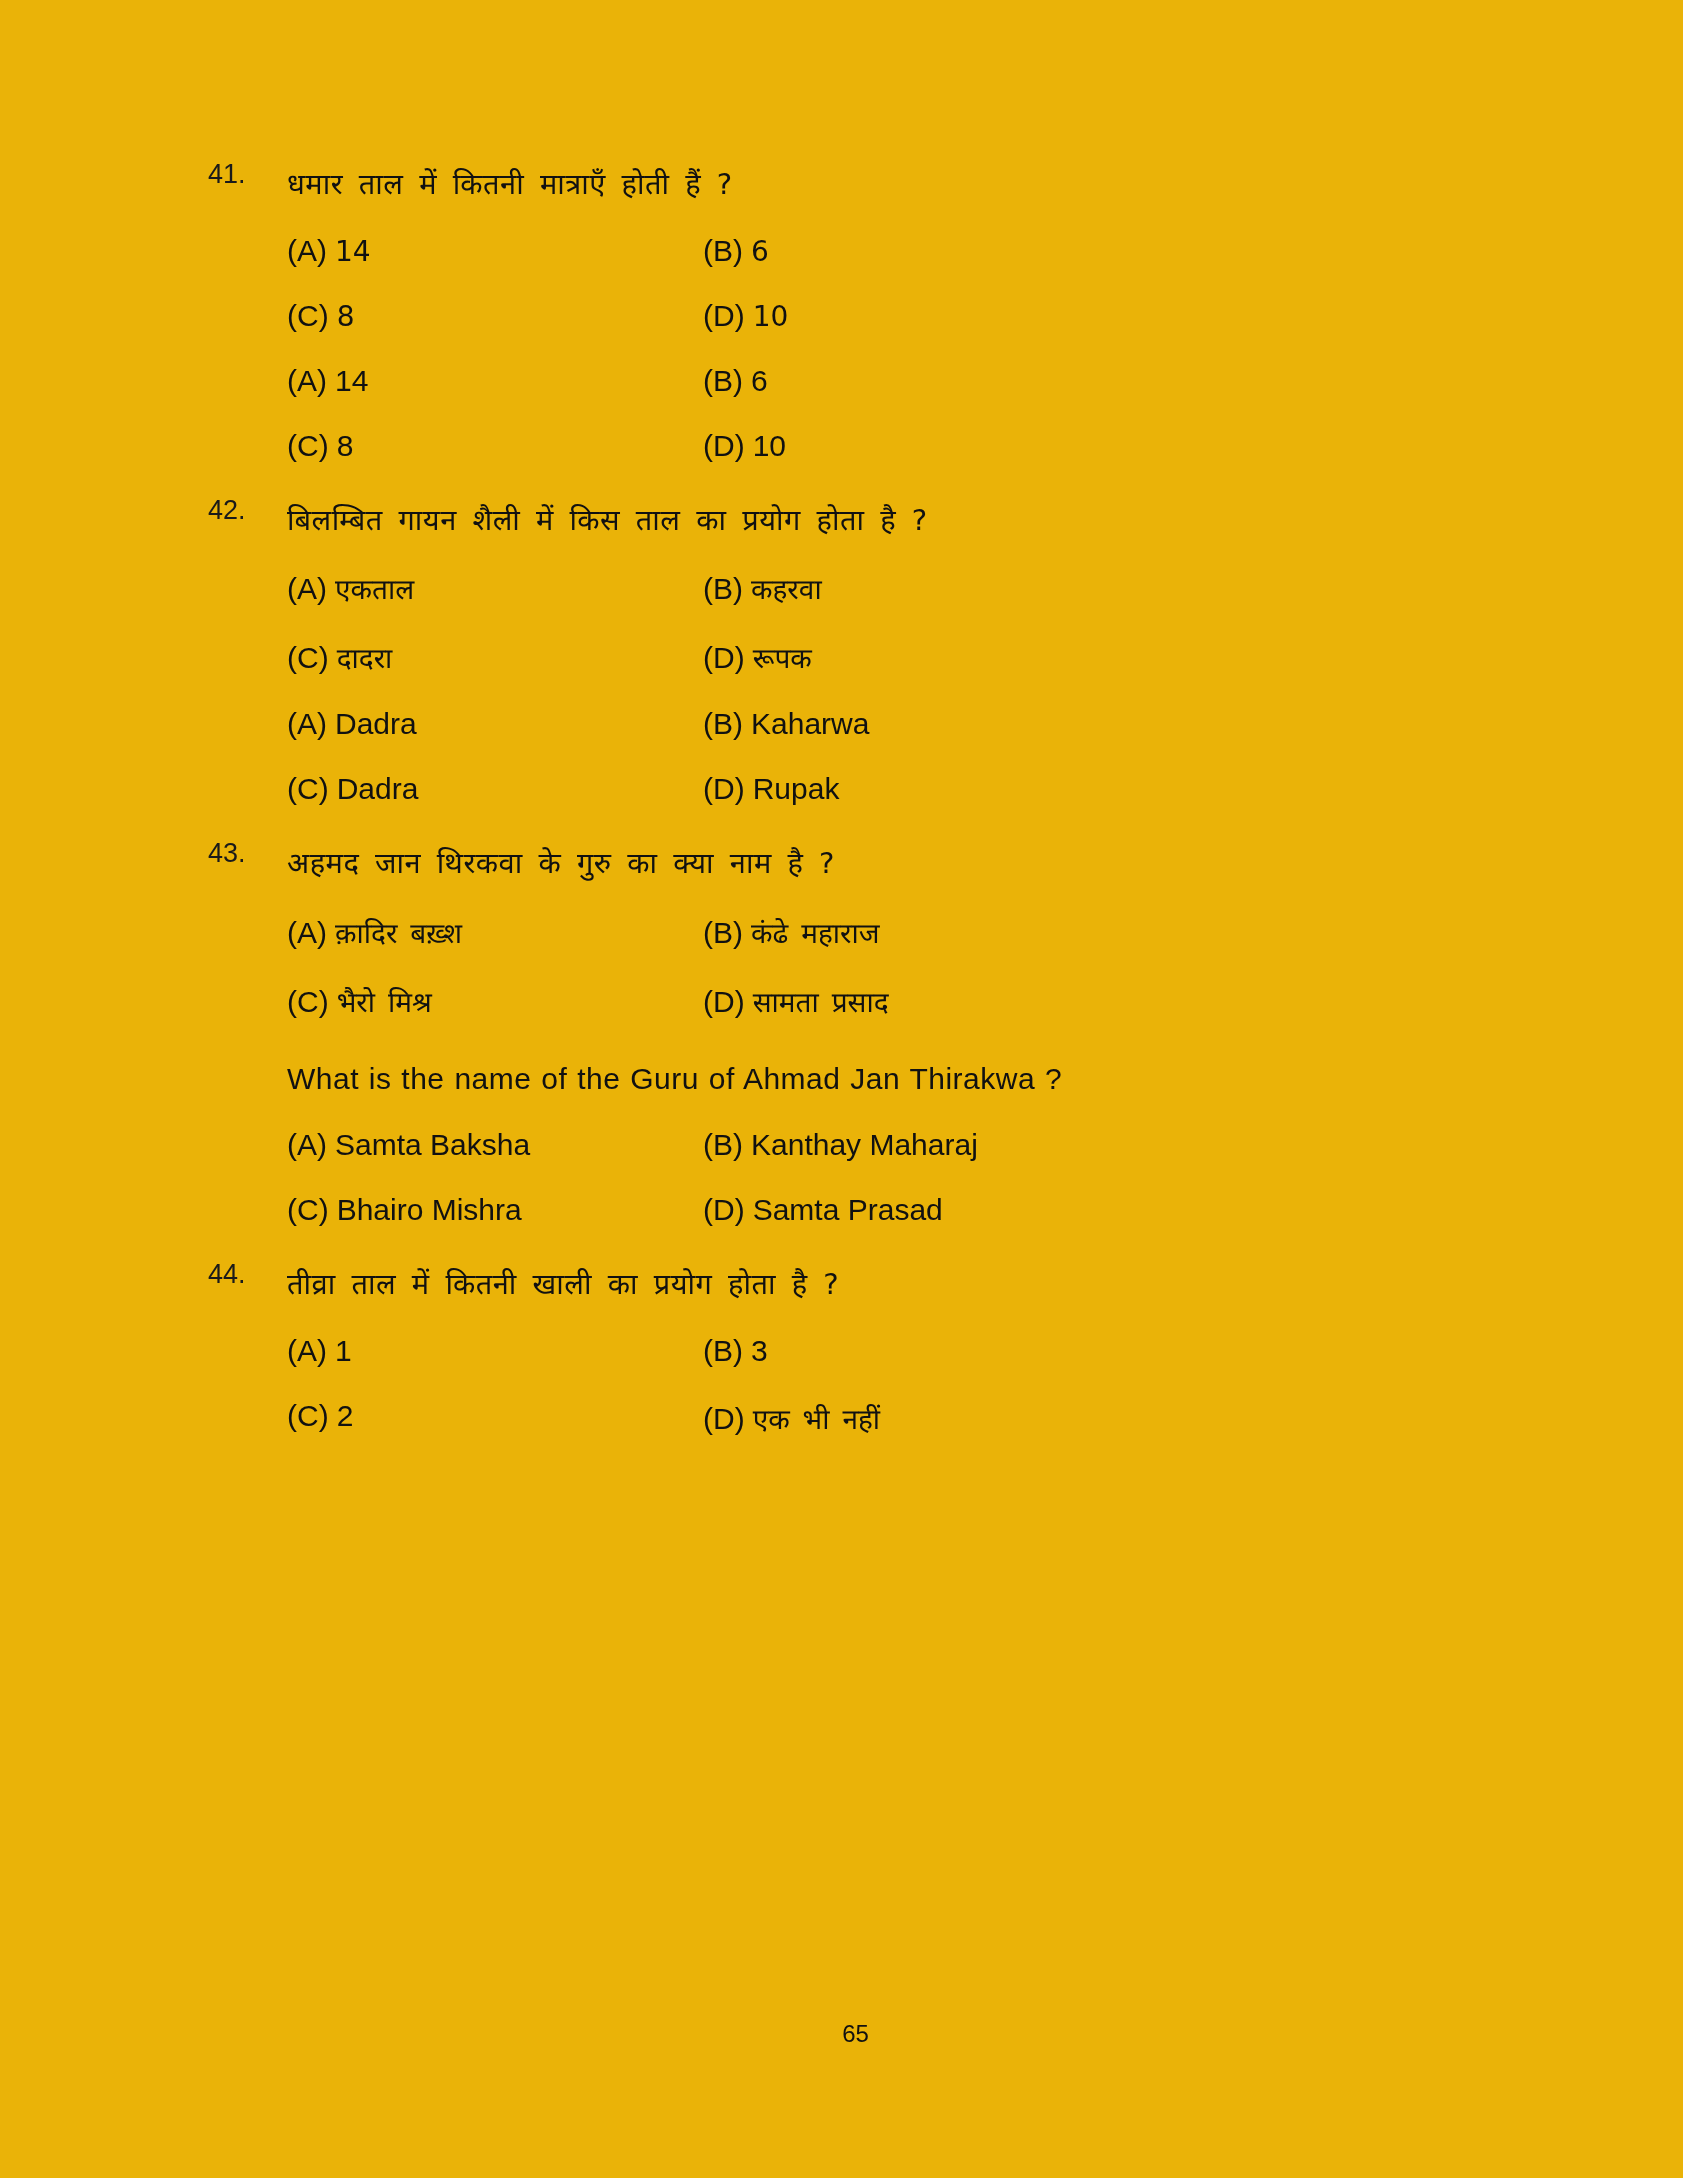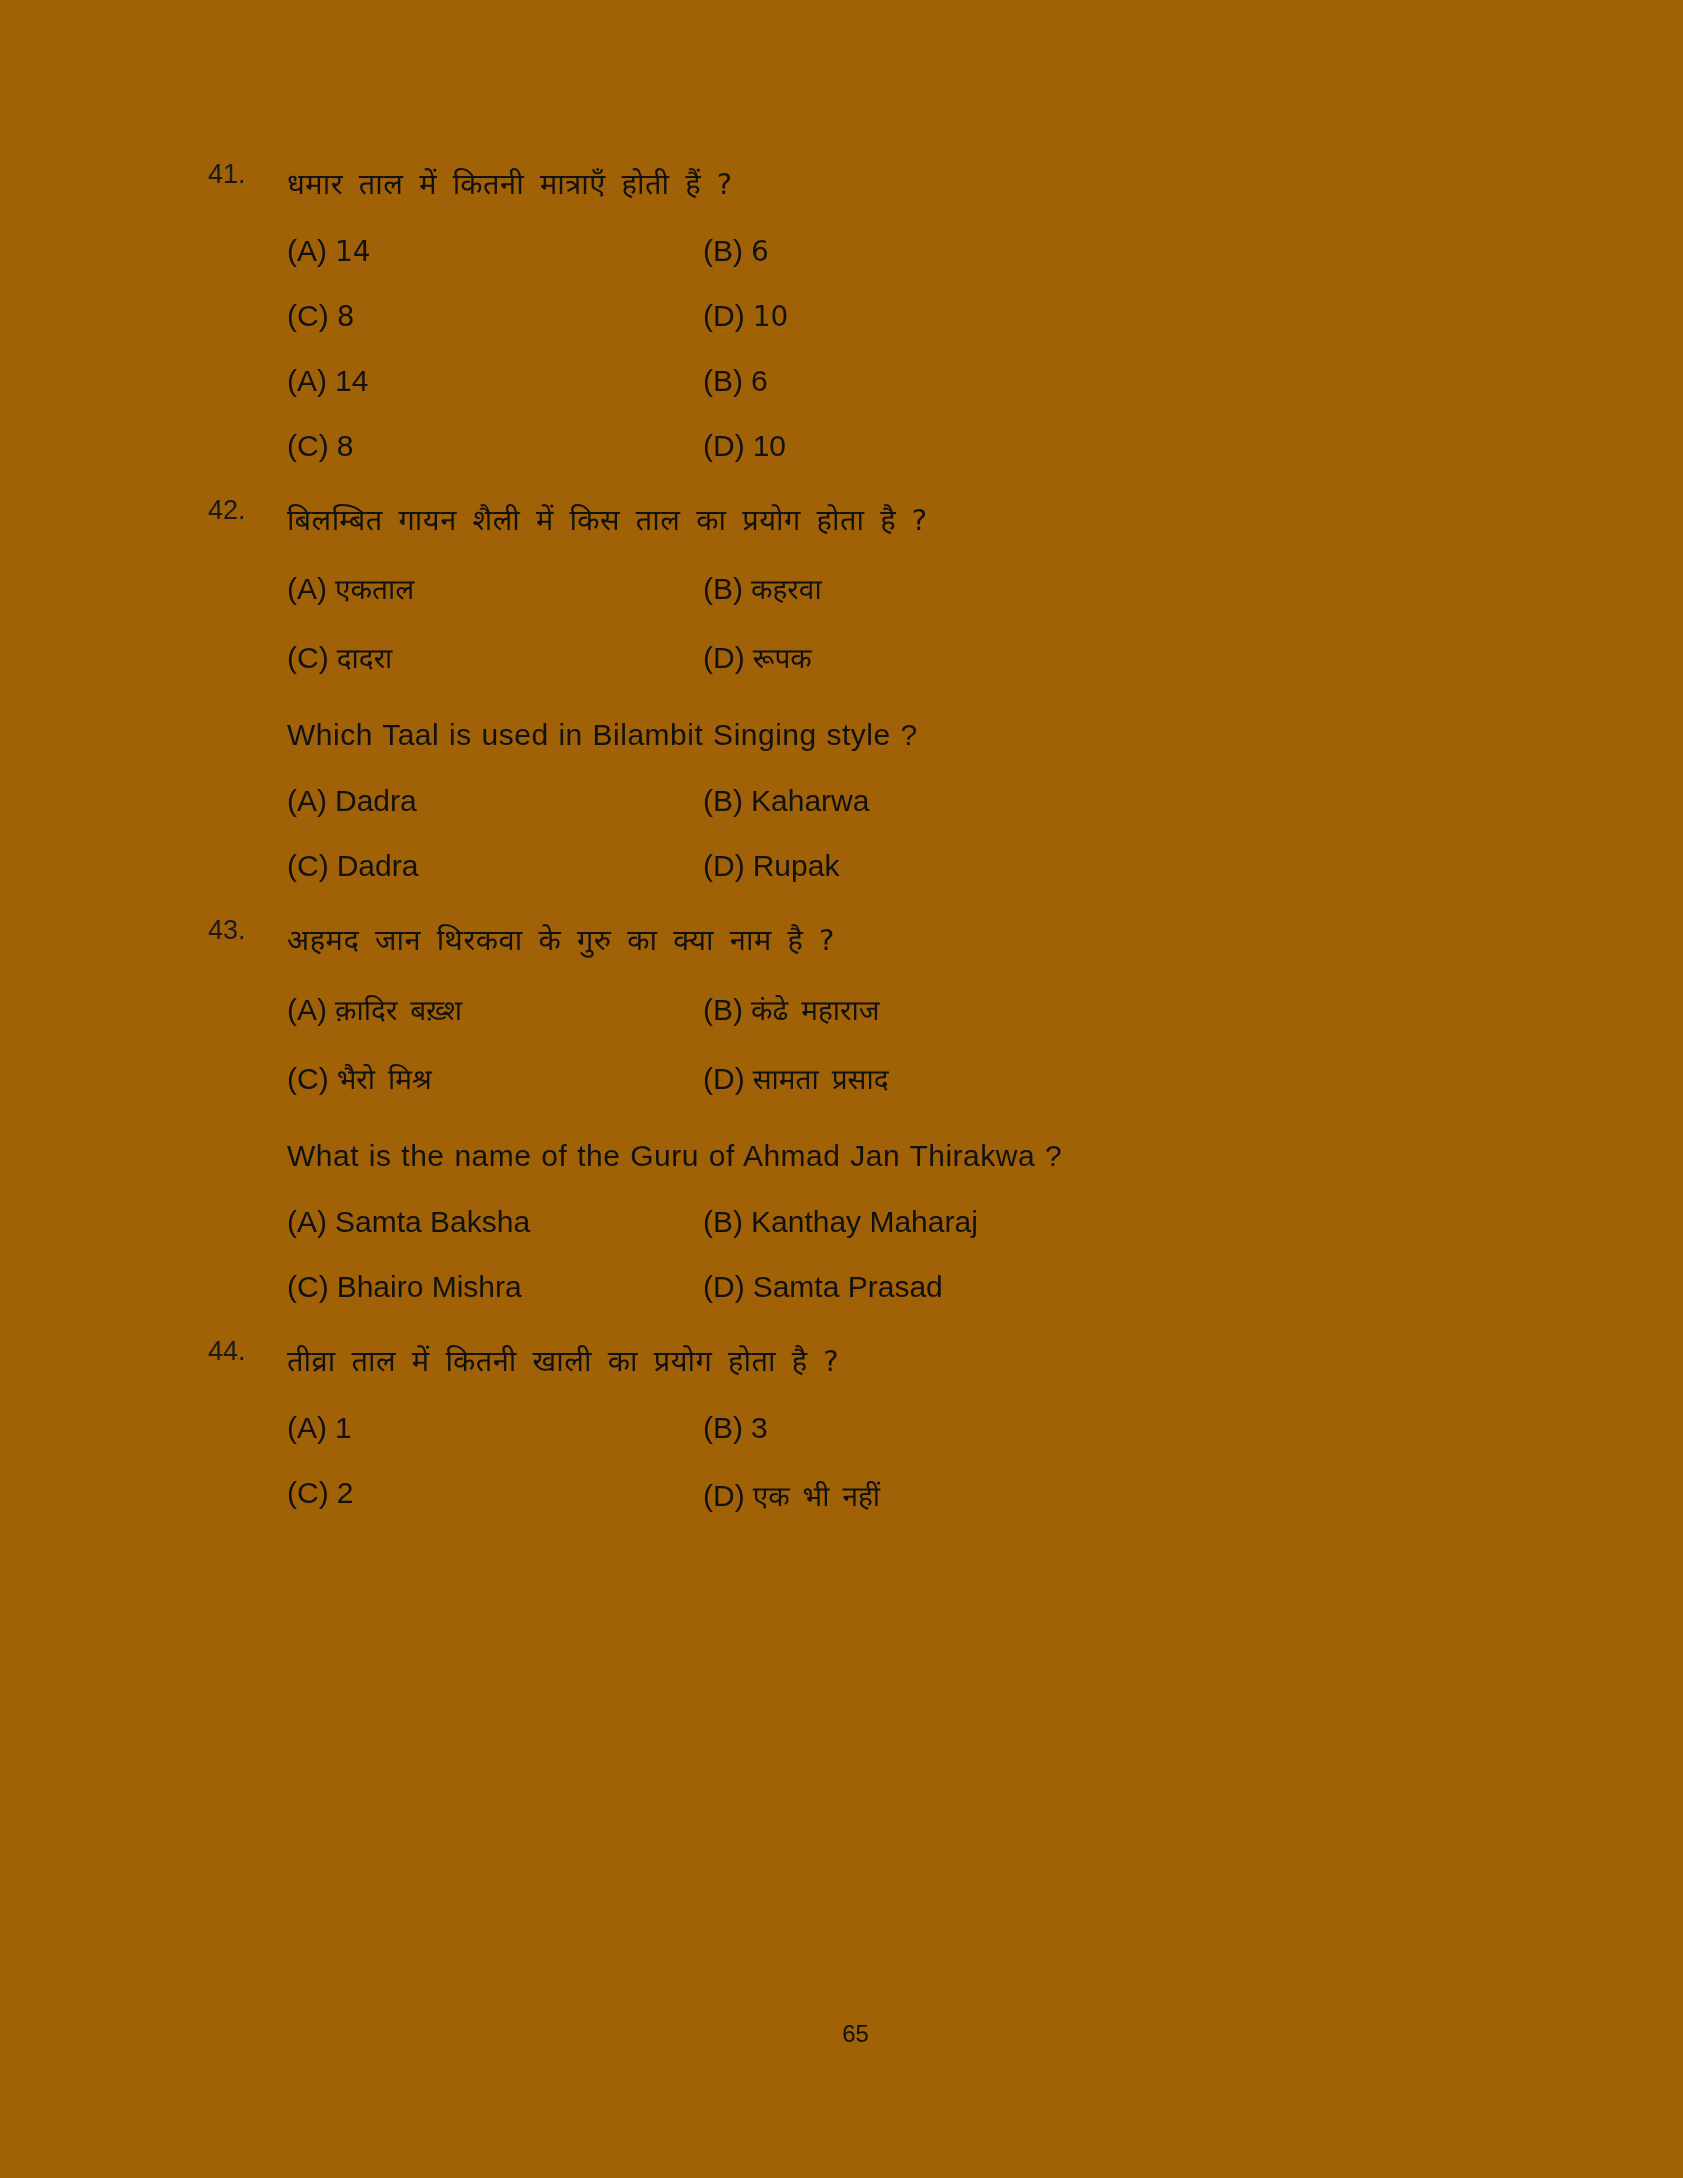--- a/index.html
+++ b/index.html
@@ -14,21 +14,21 @@
     color: #111111;
     position: relative;
     overflow: hidden;
   }
   .page {
     position: absolute;
     left: 0;
     top: 0;
     width: 1683px;
     height: 2178px;
-    background: #a16207;
+    background: #eab308;
   }
   .content {
     position: absolute;
     left: 208px;
     top: 158px;
     width: 1119px;
   }
 
   
   .question-block {
@@ -208,24 +208,20 @@
             <span class="opt-key">(C)</span>
             <span class="opt-val hindi">दादरा</span>
           </div>
           <div class="option col-right">
             <span class="opt-key">(D)</span>
             <span class="opt-val hindi">रूपक</span>
           </div>
         </div>
       </div>
 
-      <div class="q-line sub-block">
-        <div class="q-number"></div>
-        <div class="q-text english">Which Taal is used in Bilambit Singing style ?</div>
-      </div>
 
       <div class="options">
         <div class="option-row">
           <div class="option col-left">
             <span class="opt-key">(A)</span>
             <span class="opt-val english">Dadra</span>
           </div>
           <div class="option col-right">
             <span class="opt-key">(B)</span>
             <span class="opt-val english">Kaharwa</span>

